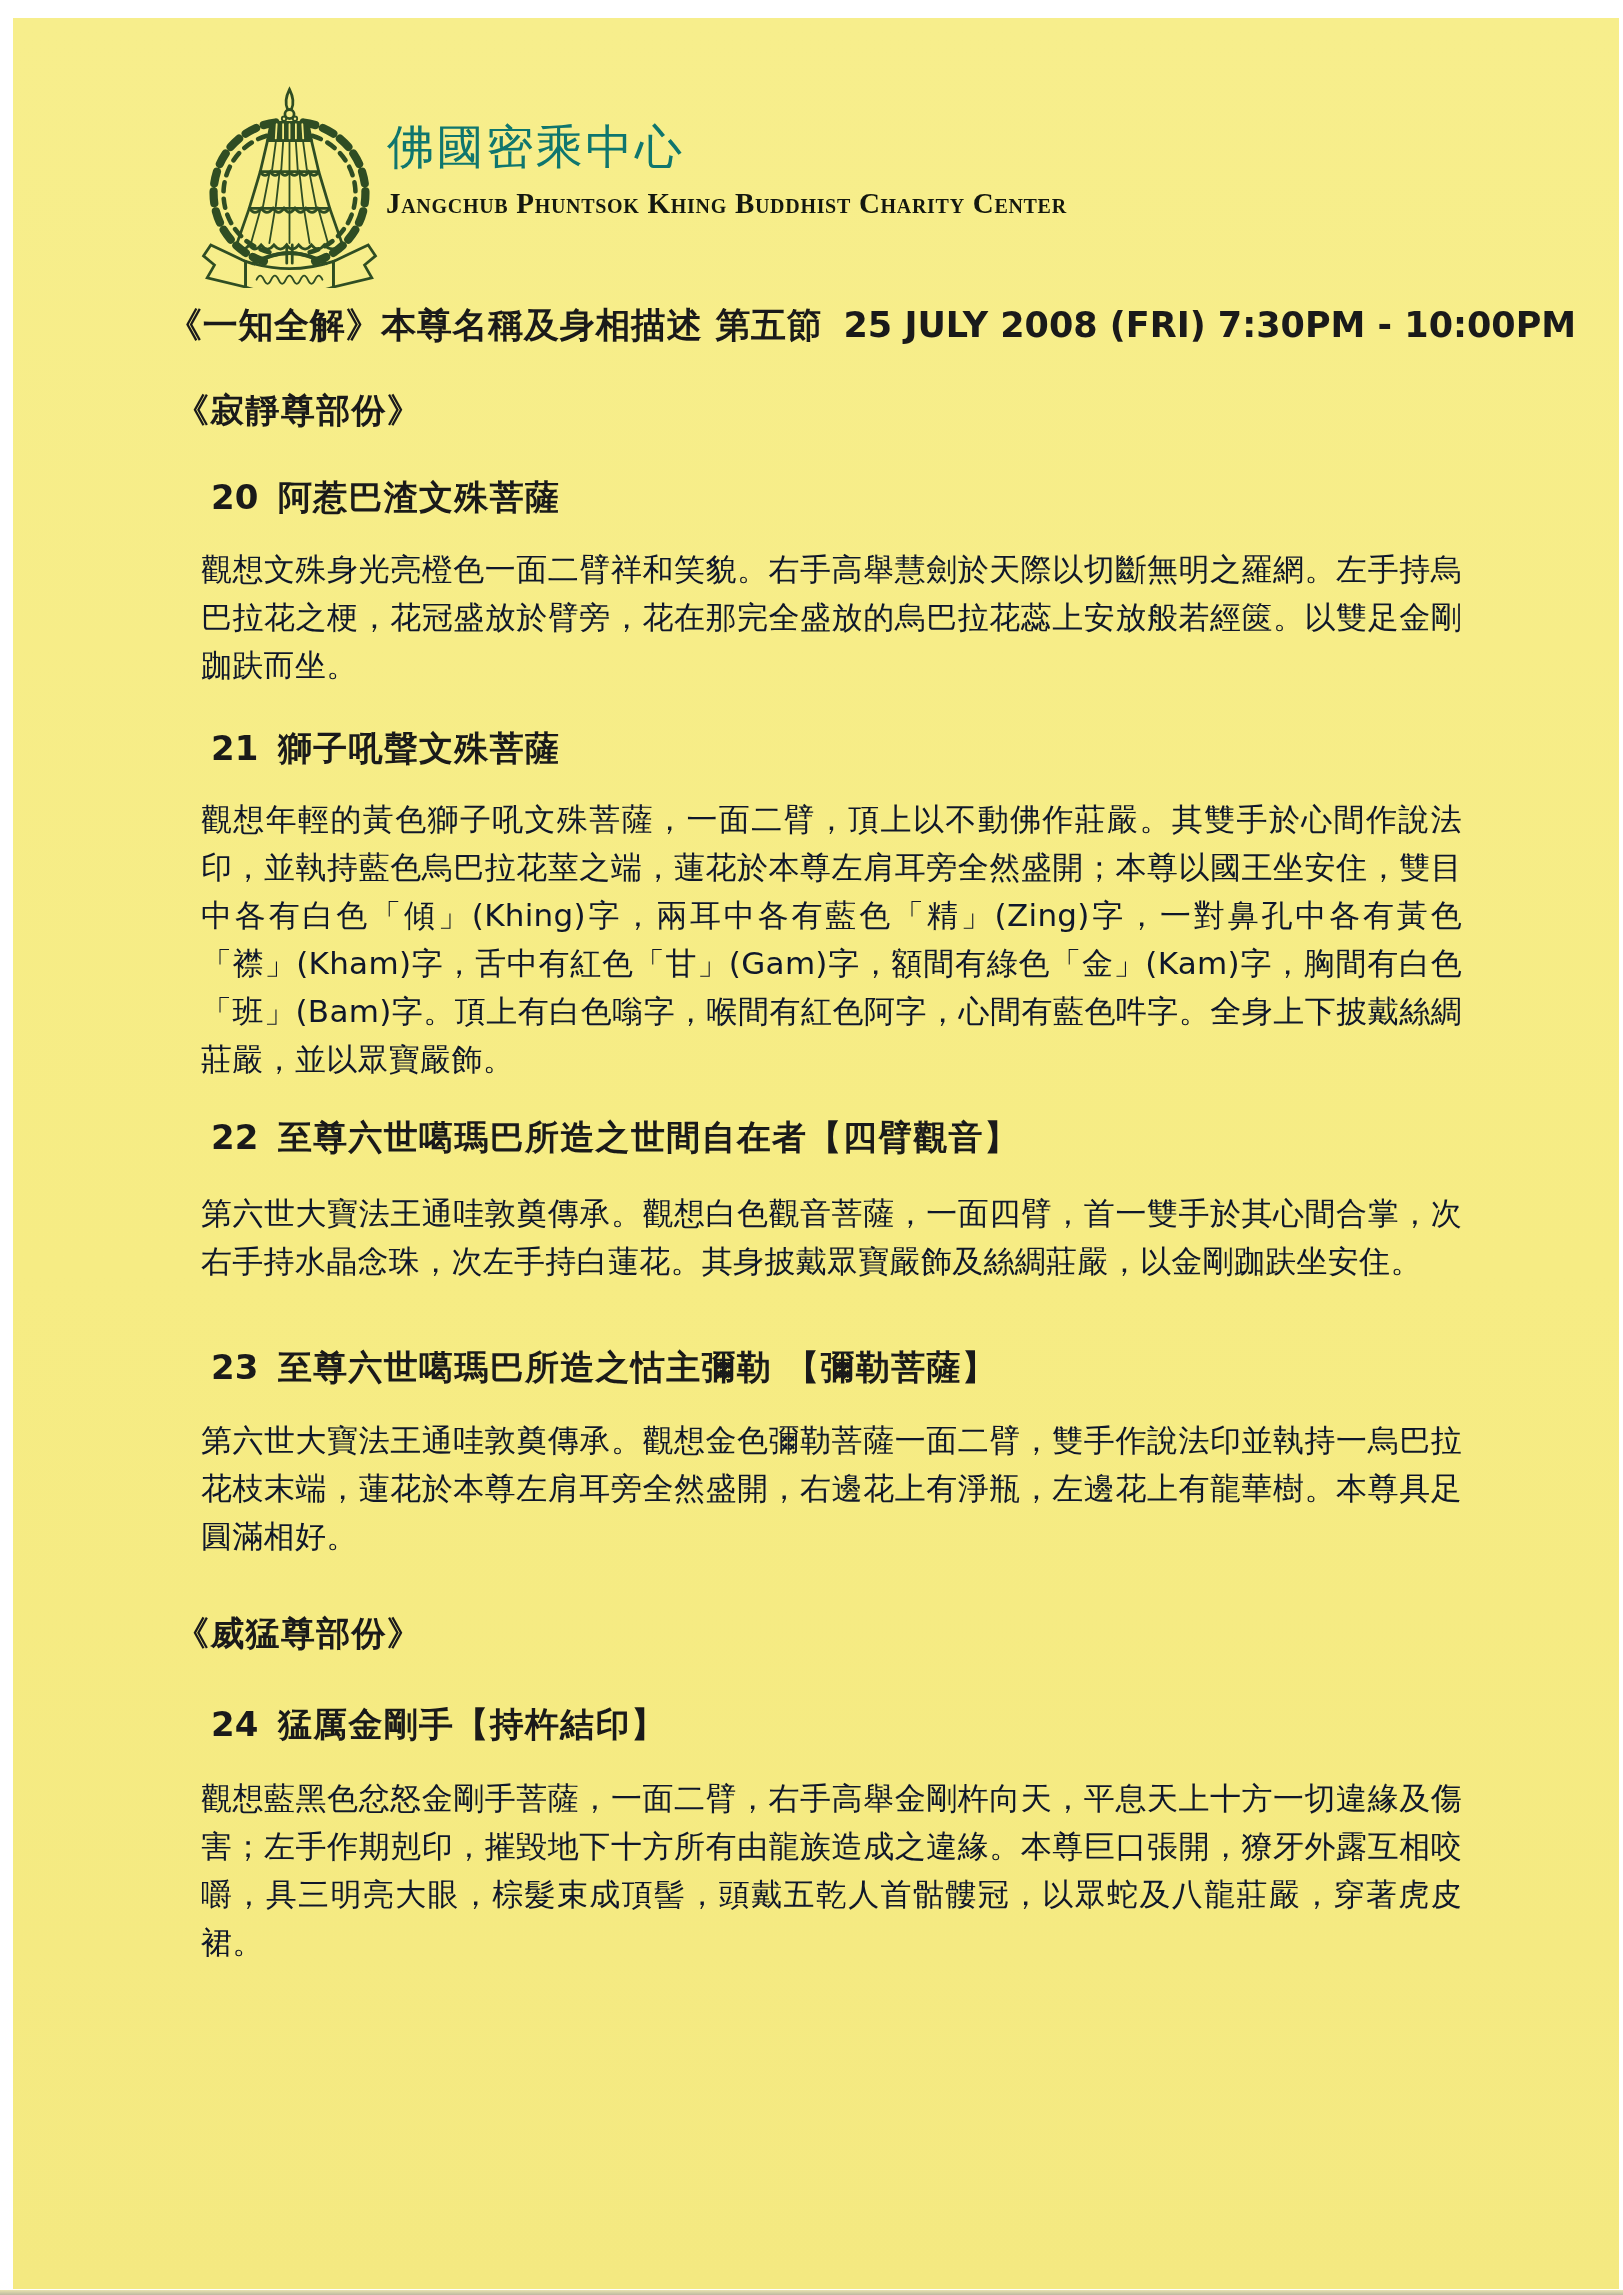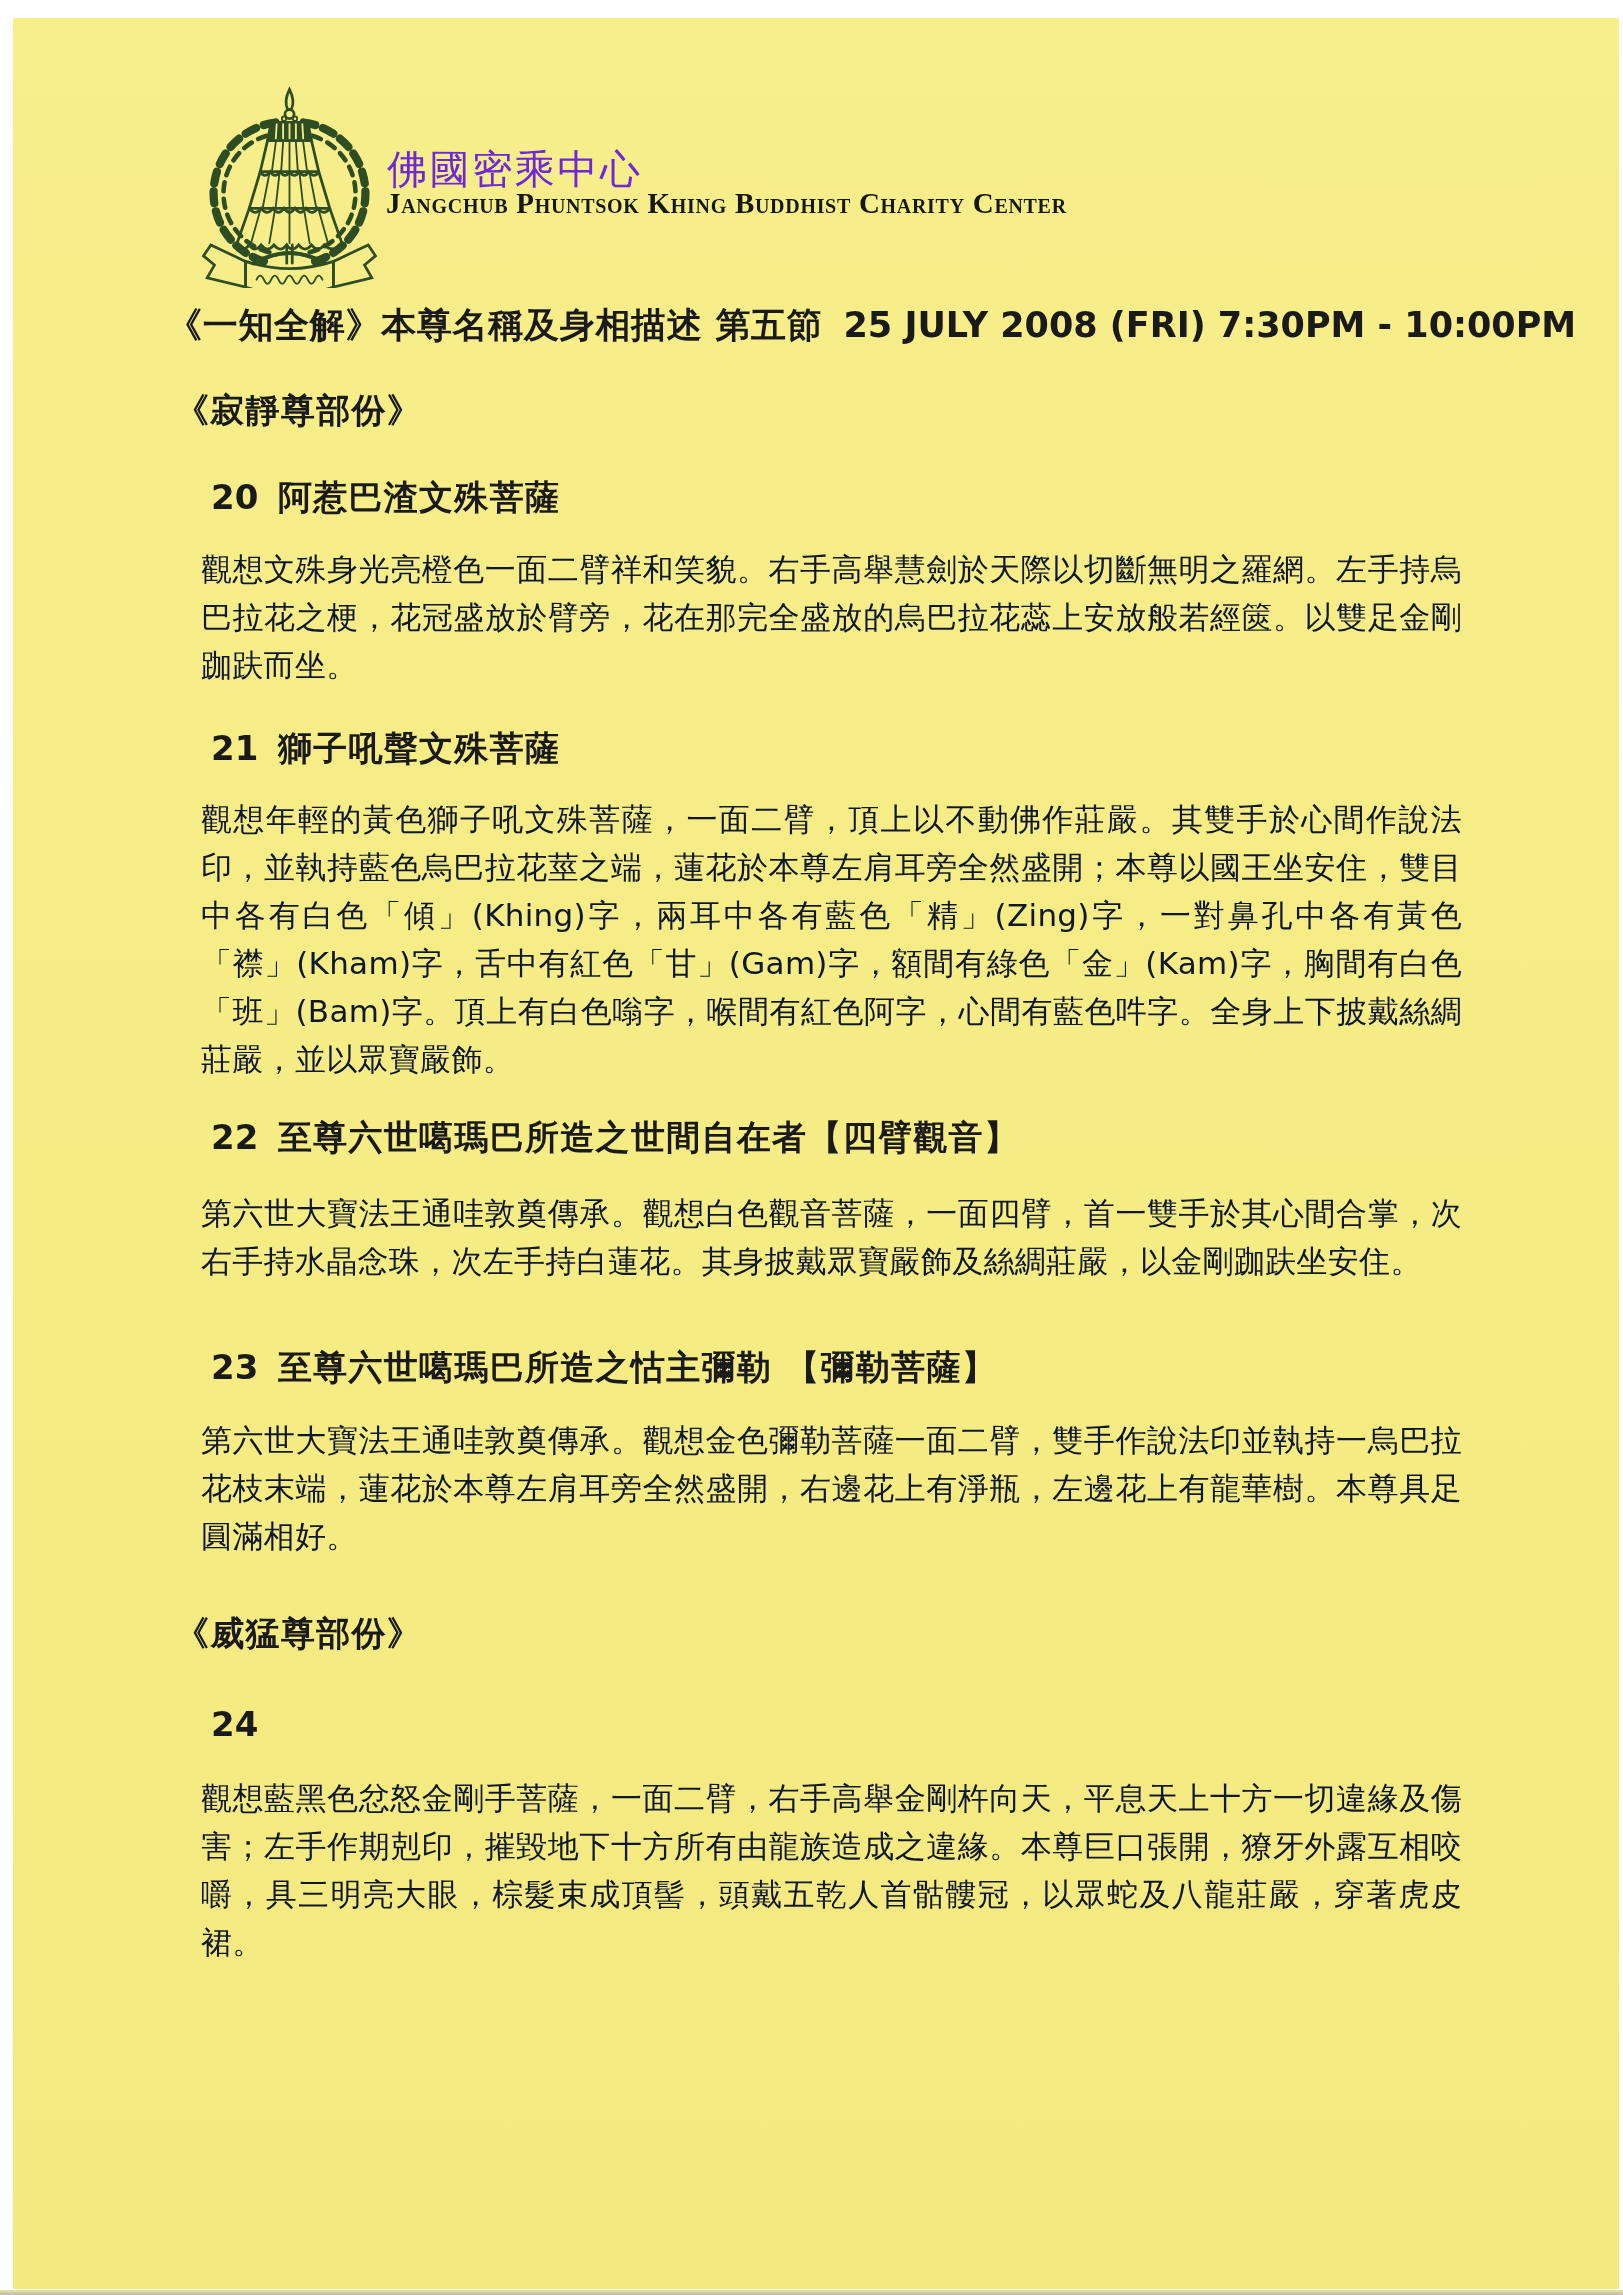--- a/index.html
+++ b/index.html
@@ -14,22 +14,22 @@
     font-family:"DejaVu Sans","Liberation Sans",sans-serif;
     color:var(--ink);
   }
   .paper{
     position:absolute;left:13px;top:18.3px;right:3.9px;bottom:6.5px;
     background:linear-gradient(180deg,#f7ee8c 0%,var(--paper) 55%,#f4e981 100%);
   }
   .abs{position:absolute;}
   
   .org-zh{
-    left:387px;top:146px;font-size:40px;line-height:47px;
-    letter-spacing:2.6px;color:#6d28d9;font-weight:500;
+    left:387px;top:123px;font-size:47px;line-height:47px;
+    letter-spacing:2.6px;color:#0f766e;font-weight:500;
   }
   .org-en{
     left:386px;top:186px;font-size:29px;line-height:34px;
     font-family:"Liberation Serif","DejaVu Serif",serif;
     font-weight:700;font-variant-caps:small-caps;letter-spacing:0.7px;color:#14180f;
   }
   .logo-box{left:198px;top:82px;width:183px;height:206px;}
   
   .doc-title{
     left:167px;top:301px;font-size:35px;line-height:48px;font-weight:700;
@@ -132,17 +132,18 @@
 <div class="abs h" style="left:211px;top:1347px;">
   <span class="num">23</span>
   <span>至尊六世噶瑪巴所造之怙主彌勒 【彌勒菩薩】</span>
 </div>
 <p class="abs p" style="top:1404px;">第六世大寶法王通哇敦奠傳承。觀想金色彌勒菩薩一面二臂，雙手作說法印並執持一烏巴拉花枝末端，蓮花於本尊左肩耳旁全然盛開，右邊花上有淨瓶，左邊花上有龍華樹。本尊具足圓滿相好。</p>
 
 <div class="abs part" style="left:164px;top:1610px;">《威猛尊部份》</div>
 
 <div class="abs h" style="left:211px;top:1704px;">
   <span class="num">24</span>
+  <span>猛厲金剛手【持杵結印】</span>
 </div>
 <p class="abs p" style="top:1762px;">觀想藍黑色忿怒金剛手菩薩，一面二臂，右手高舉金剛杵向天，平息天上十方一切違緣及傷害；左手作期剋印，摧毀地下十方所有由龍族造成之違緣。本尊巨口張開，獠牙外露互相咬嚼，具三明亮大眼，棕髮束成頂髻，頭戴五乾人首骷髏冠，以眾蛇及八龍莊嚴，穿著虎皮裙。</p>
 
 <div class="bottom-edge"></div>
 
 
 </body></html>

